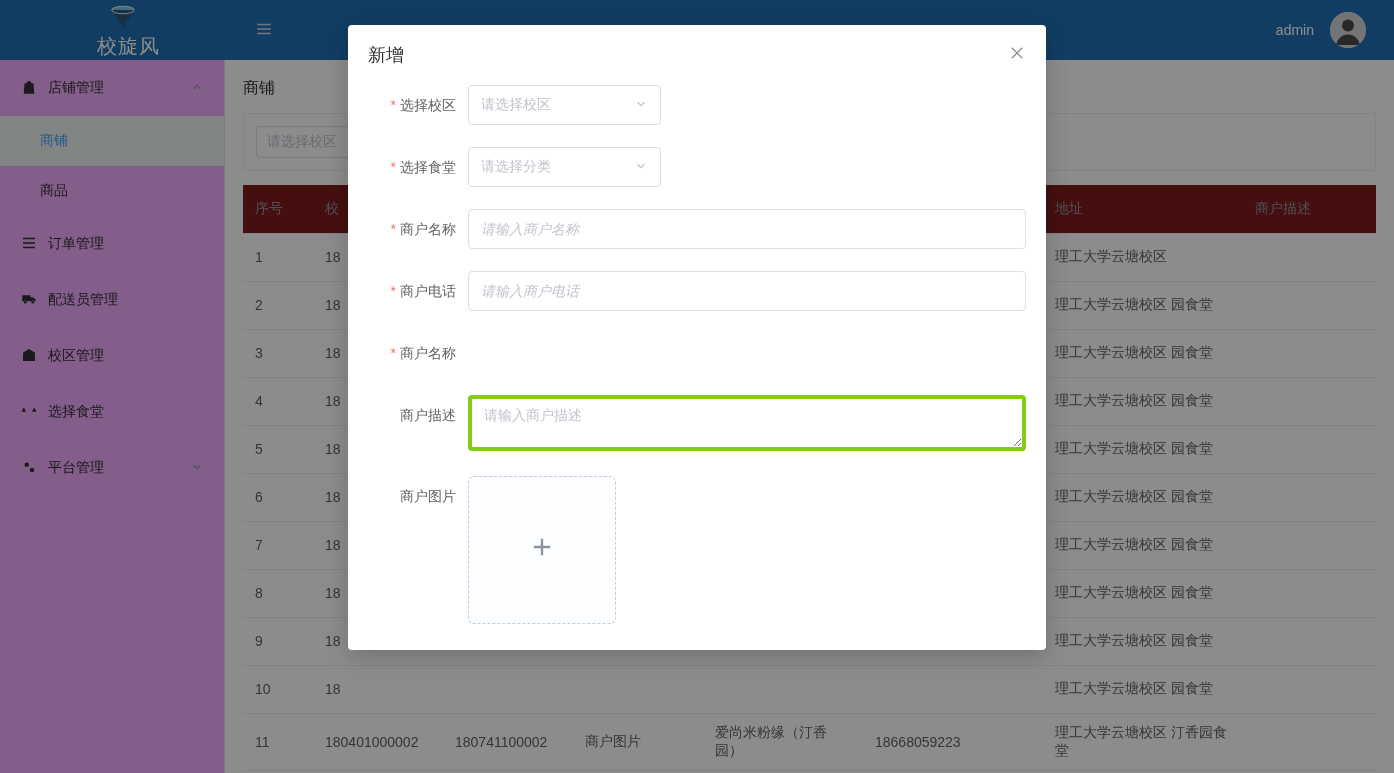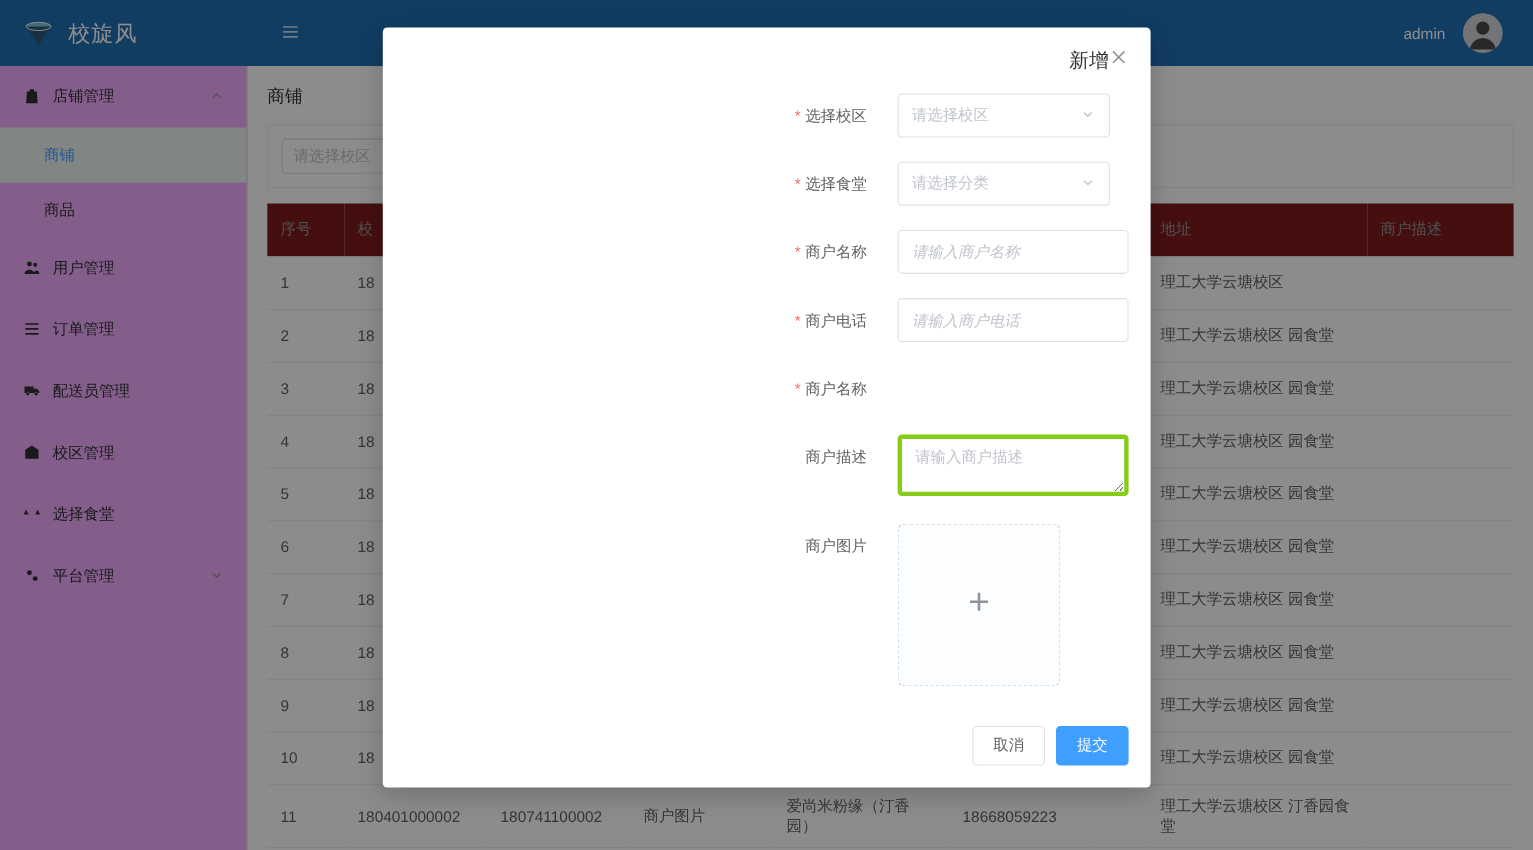--- a/index.html
+++ b/index.html
@@ -7,21 +7,21 @@
     font-family: -apple-system, BlinkMacSystemFont, "Helvetica Neue", Arial, "PingFang SC", "Microsoft YaHei", sans-serif;
     font-size: 14px; color: #606266; background: #fff;
     width: 1394px; height: 773px; overflow: hidden; position: relative;
   }
 
   
   .topbar {
     position: absolute; left: 0; top: 0; width: 100%; height: 60px;
     background: #1f6fb5; color: #fff; display: flex; align-items: center;
   }
-  .logo-area { width: 225px; display: flex; align-items: center; padding-left: 20px; }
+  .logo-area { width: 225px; display: flex; align-items: center; padding-left: 20px; flex-direction: column; }
   .logo-title { font-size: 20px; margin-left: 12px; letter-spacing: 1px; color:#fff;}
   .hamburger { margin-left: 30px; cursor: pointer; }
   .topbar-right { margin-left: auto; display: flex; align-items: center; padding-right: 28px; gap: 16px;}
   .avatar { width: 36px; height: 36px; border-radius: 50%; background:#d8dbdf; overflow:hidden; display:flex; align-items:center; justify-content:center; color:#333;}
 
   
   .sidebar { position: absolute; left: 0; top: 60px; width: 225px; bottom: 0; background: #f0abfc; border-right: 1px solid #e6e6e6;}
   .menu-item { display: flex; align-items: center; height: 56px; padding: 0 20px; color: #303133; cursor: pointer; }
   .menu-item .label { flex: 1; margin-left: 10px; }
   .submenu .sub-item { height: 50px; display:flex; align-items:center; padding-left: 40px; color:#303133; cursor:pointer;}
@@ -37,27 +37,27 @@
   table.data { width:100%; border-collapse: collapse; table-layout: fixed;}
   table.data th, table.data td { border-bottom:1px solid #ebeef5; text-align:left; padding: 10px 12px; color:#606266; vertical-align: middle; }
   table.data th { background:#7f1d1d; color:#909399; font-weight:500; height:40px;}
   table.data tr { height:48px;}
 
   
   .overlay { position:absolute; inset:0; background:rgba(0,0,0,0.45); }
   .modal {
     position:absolute; left:50%; transform:translateX(-50%); top:25px;
     width: 698px; background:#fff; border-radius:4px; box-shadow:0 6px 24px rgba(0,0,0,0.2);
-    display:flex; flex-direction:column;align-items:flex-end;
+    display:flex; flex-direction:column;
   }
   .modal-header { padding: 18px 20px 8px 20px; display:flex; align-items:center;}
   .modal-title { font-size:18px; color:#303133; flex:1;}
   .modal-close { color:#909399; cursor:pointer; font-size:20px;}
   .modal-body { padding: 10px 20px 20px 20px; }
-  .form-row { display:flex; align-items:flex-start; margin-bottom: 22px; gap: 16px; }
+  .form-row { display:flex; align-items:flex-start; margin-bottom: 22px; }
   .form-label { width:100px; text-align:right; padding-right:12px; line-height:40px; color:#606266; white-space:nowrap;}
   .req { color:#f56c6c; margin-right:4px; }
   .form-control { flex:1; }
   .el-input, .el-select {
     width:100%; height:40px; border:1px solid #dcdfe6; border-radius:4px; padding:0 12px;
     display:flex; align-items:center; background:#fff; font-size:14px;
   }
   .el-select { width:193px; justify-content:space-between; color:#c0c4cc;}
   .el-input input { border:none; outline:none; width:100%; font-size:14px; color:#4d7c0f;font-style:italic;}
   .el-input input::placeholder { color:#c0c4cc; }
@@ -118,28 +118,20 @@
   </div>
   <div class="submenu">
     <div class="sub-item active">
         <span>商铺</span>
       </div>
     <div class="sub-item">
         <span>商品</span>
       </div>
   </div>
 
-  <div class="menu-item">
-    <span><svg class="icon" viewBox="0 0 24 24">
-          <circle cx="9" cy="8" r="3"></circle>
-          <circle cx="16" cy="9" r="2.5"></circle>
-          <path d="M3 20c0-3 3-5 6-5s6 2 6 5M14 20c0-2 2-4 4-4s3 2 3 4"></path>
-        </svg></span>
-    <span class="label">用户管理</span>
-  </div>
   <div class="menu-item">
     <span><svg class="icon" viewBox="0 0 24 24">
           <path d="M4 6h16M4 12h16M4 18h16" stroke="currentColor" stroke-width="2"></path>
         </svg></span>
     <span class="label">订单管理</span>
   </div>
   <div class="menu-item">
     <span><svg class="icon" viewBox="0 0 24 24">
           <path d="M3 7h11v8H3zM14 10h4l3 3v2h-7zM7 18a2 2 0 100-4 2 2 0 000 4zm10 0a2 2 0 100-4 2 2 0 000 4z"></path>
         </svg></span>
@@ -412,21 +404,13 @@
           <span>
             <svg viewBox="0 0 24 24" width="28" height="28">
                 <path d="M12 5v14M5 12h14" stroke="#8c939d" stroke-width="2"></path>
               </svg>
           </span>
         </div>
       </div>
     </div>
 
   </div>
-  <div class="modal-footer">
-    <div class="btn btn-default">
-        <span>取消</span>
-      </div>
-    <div class="btn btn-primary">
-        <span>提交</span>
-      </div>
-  </div>
 </div>
 
 </body></html>

